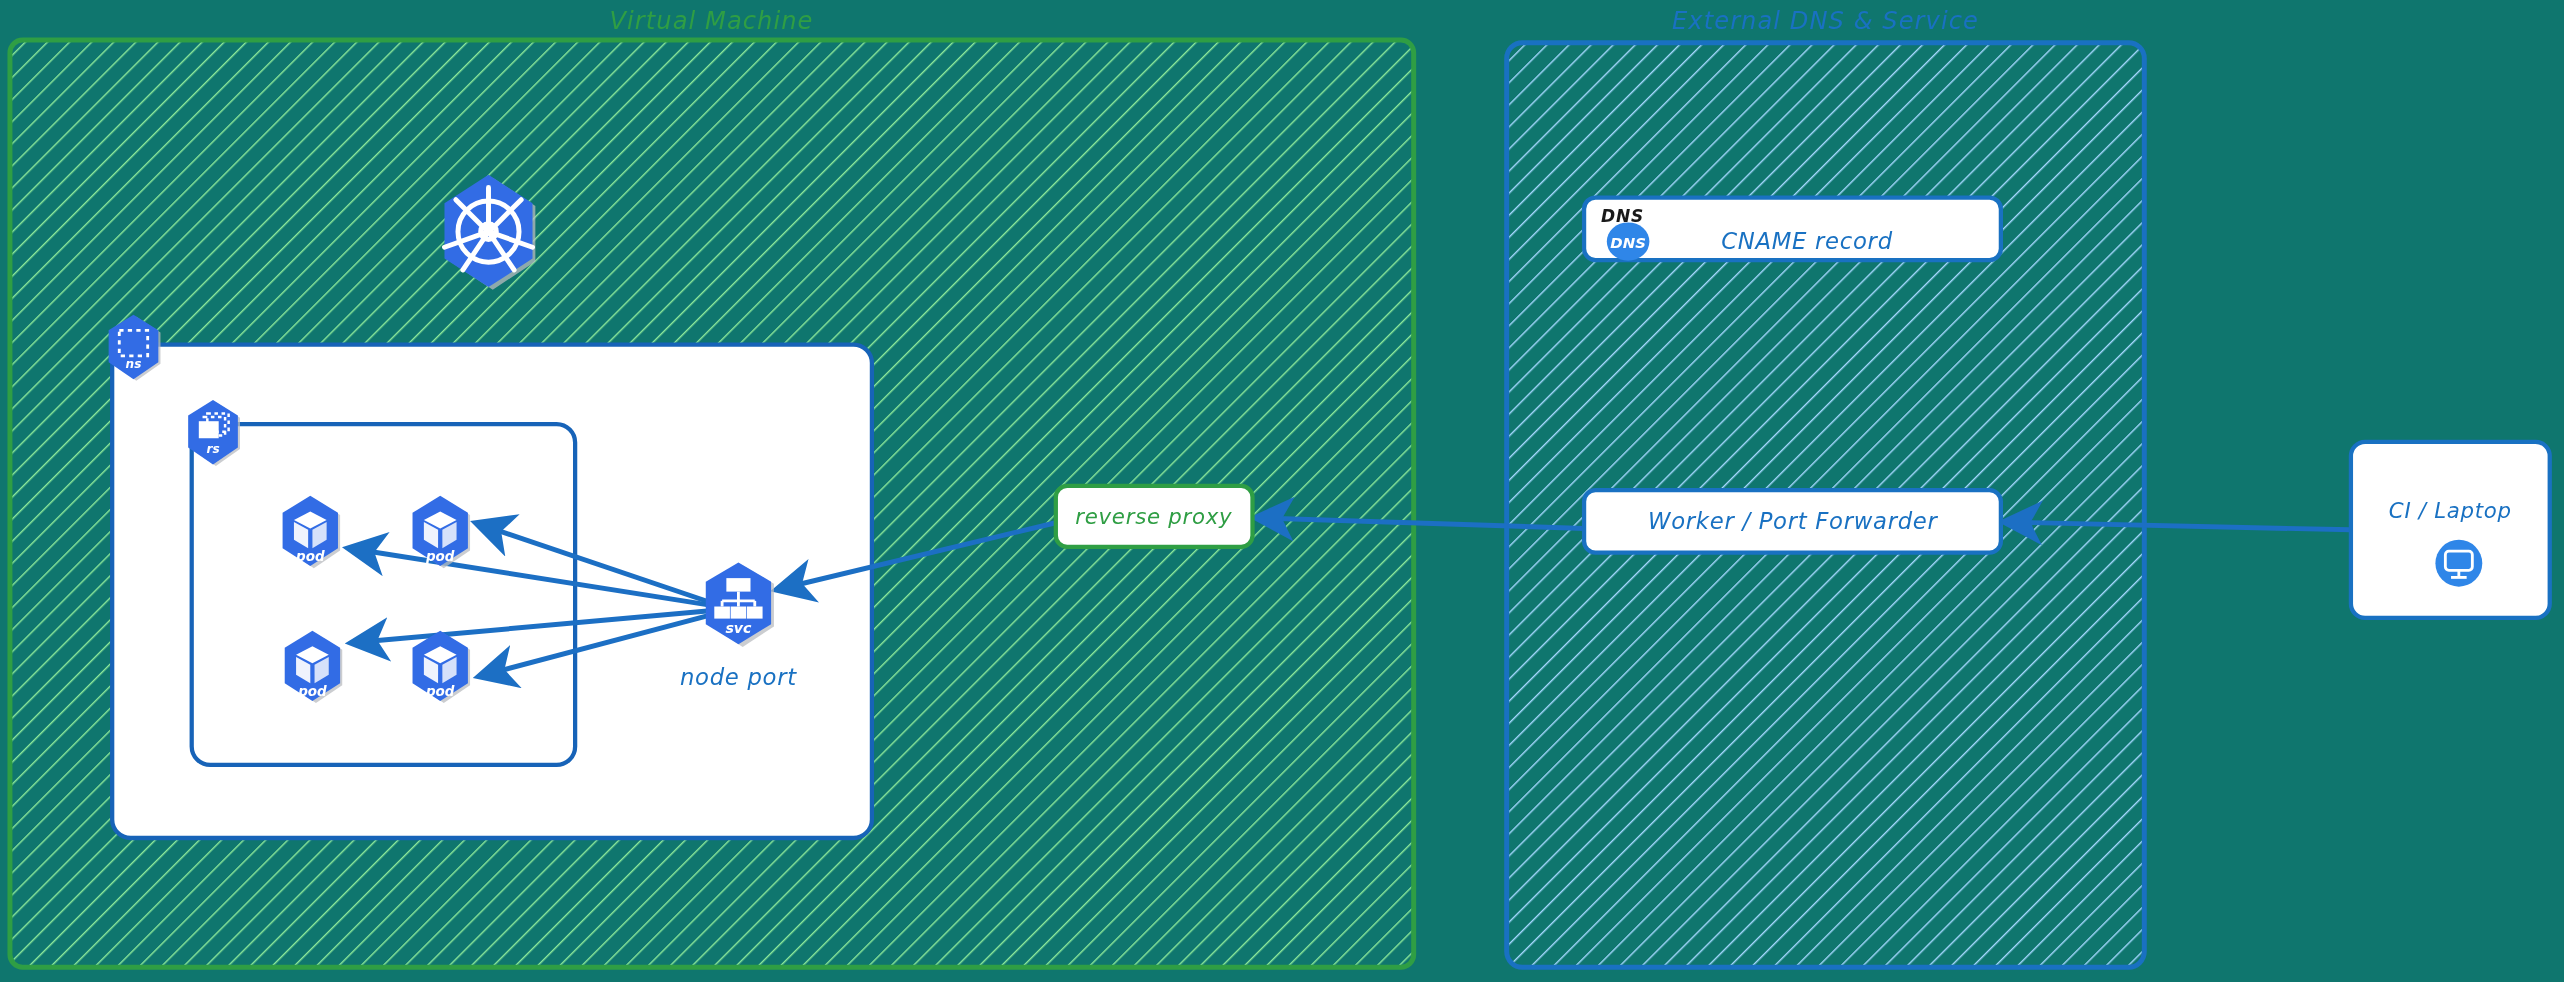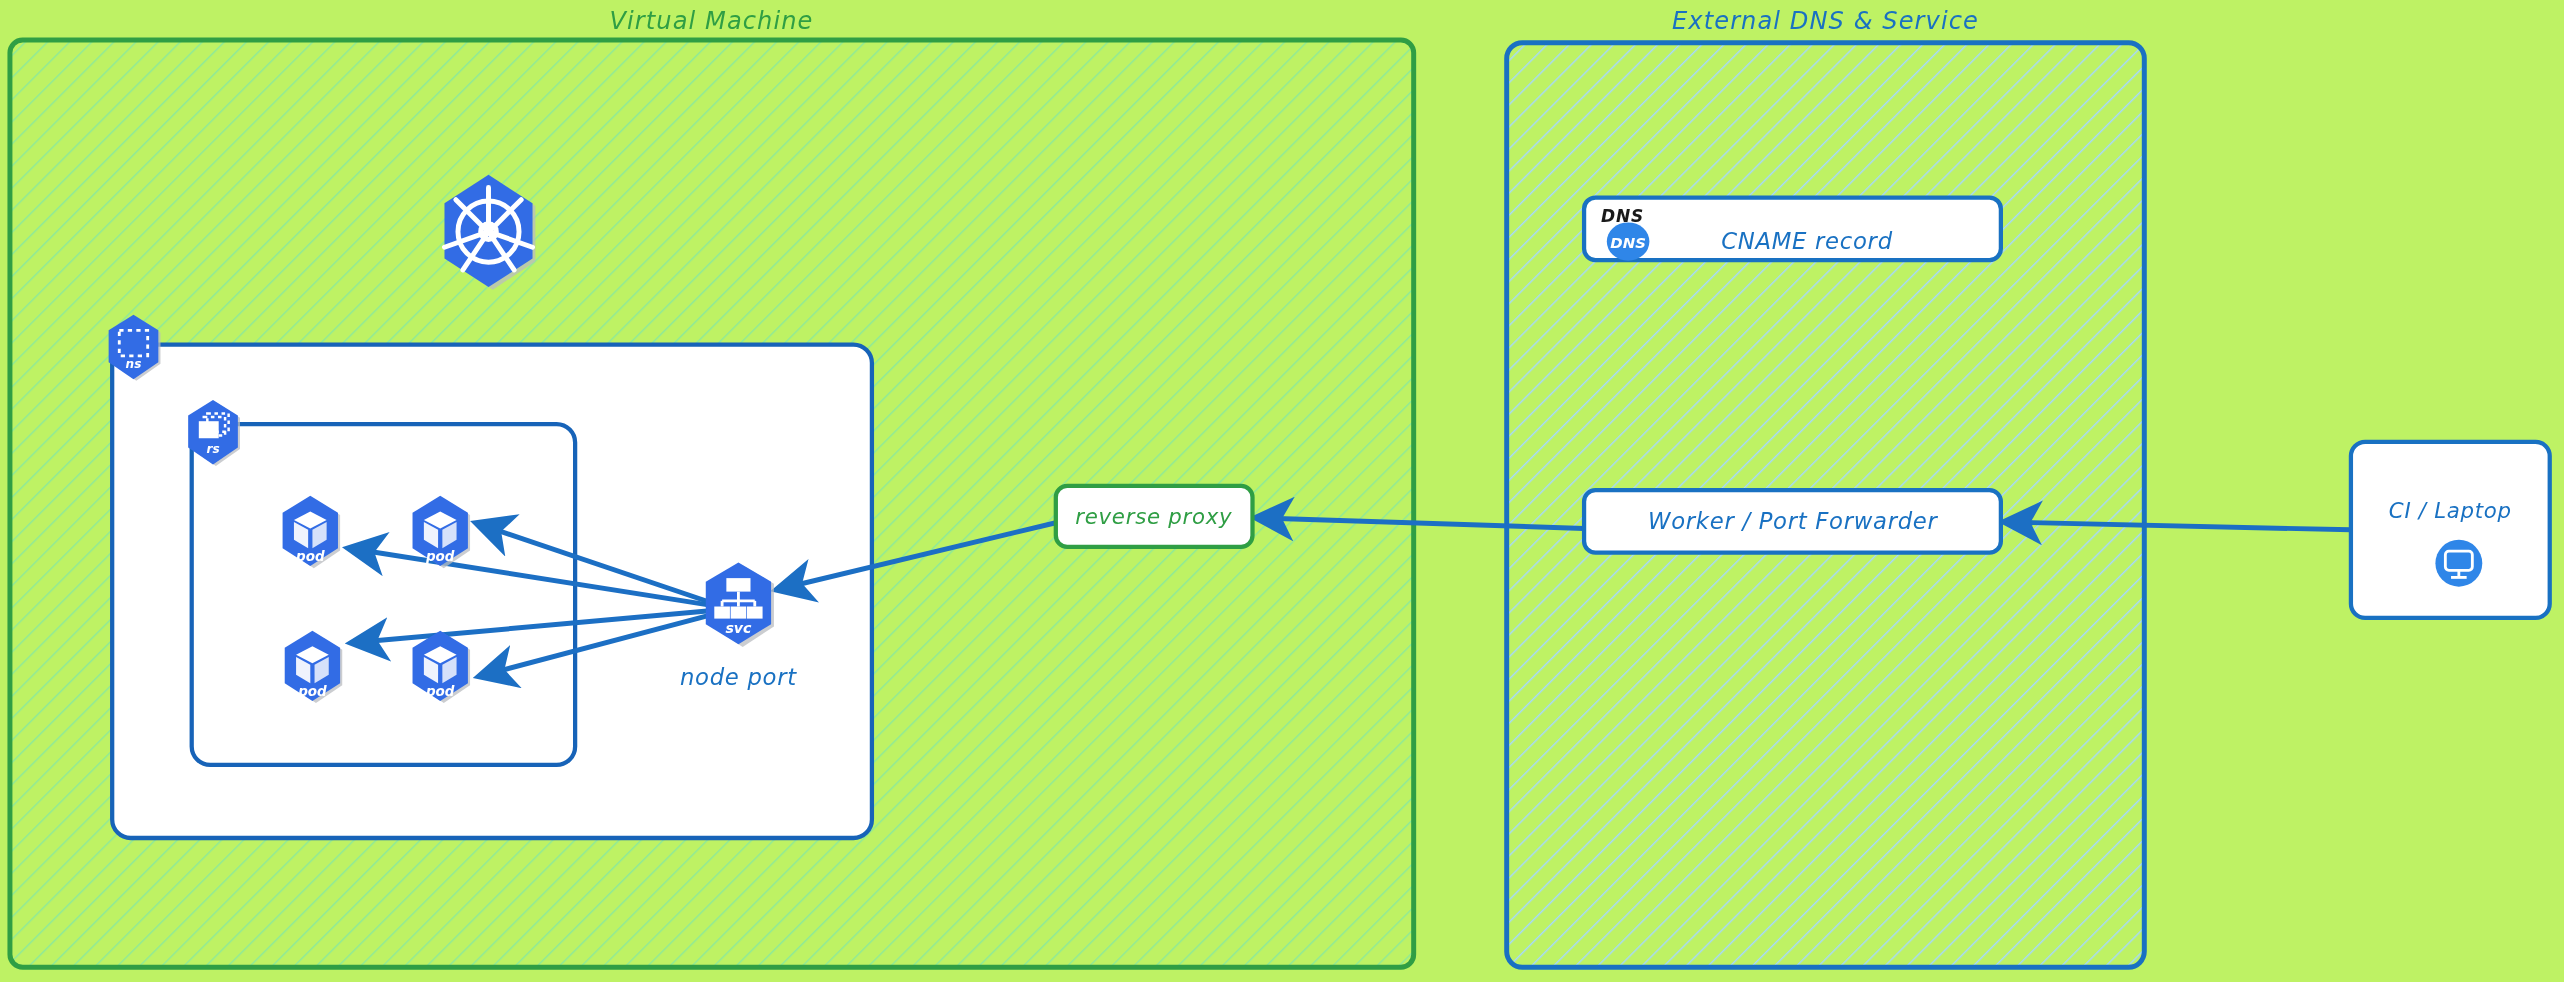--- a/index.html
+++ b/index.html
@@ -8,21 +8,21 @@
     padding: 0;
     background: #ffffff;
   }
   body {
     font-family: "DejaVu Sans", sans-serif;
   }
   #stage {
     position: relative;
     width: 2564px;
     height: 983px;
-    background: #bef264;
+    background: #0f766e;
     overflow: hidden;
   }
   #diagram-svg {
     position: absolute;
     left: 0;
     top: 0;
     width: 2576px;
     height: 983px;
   }
   .grp-title {

